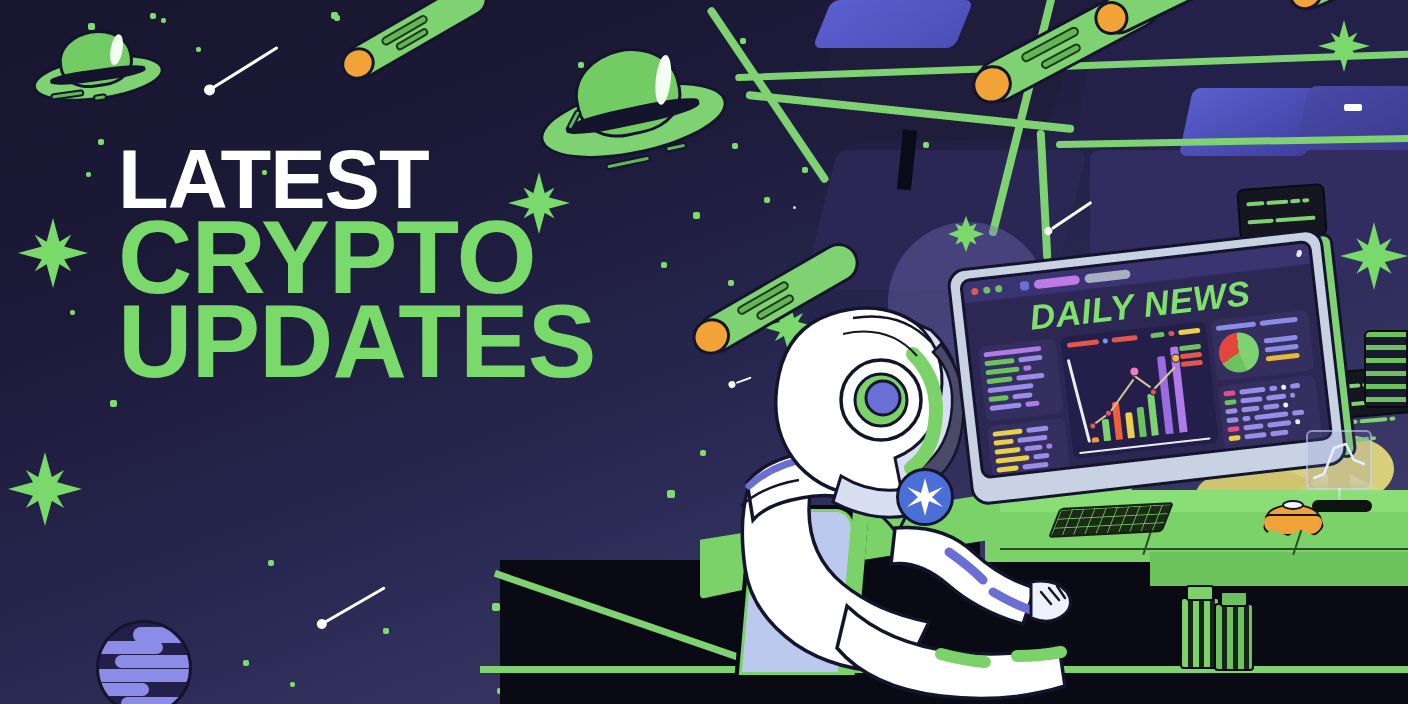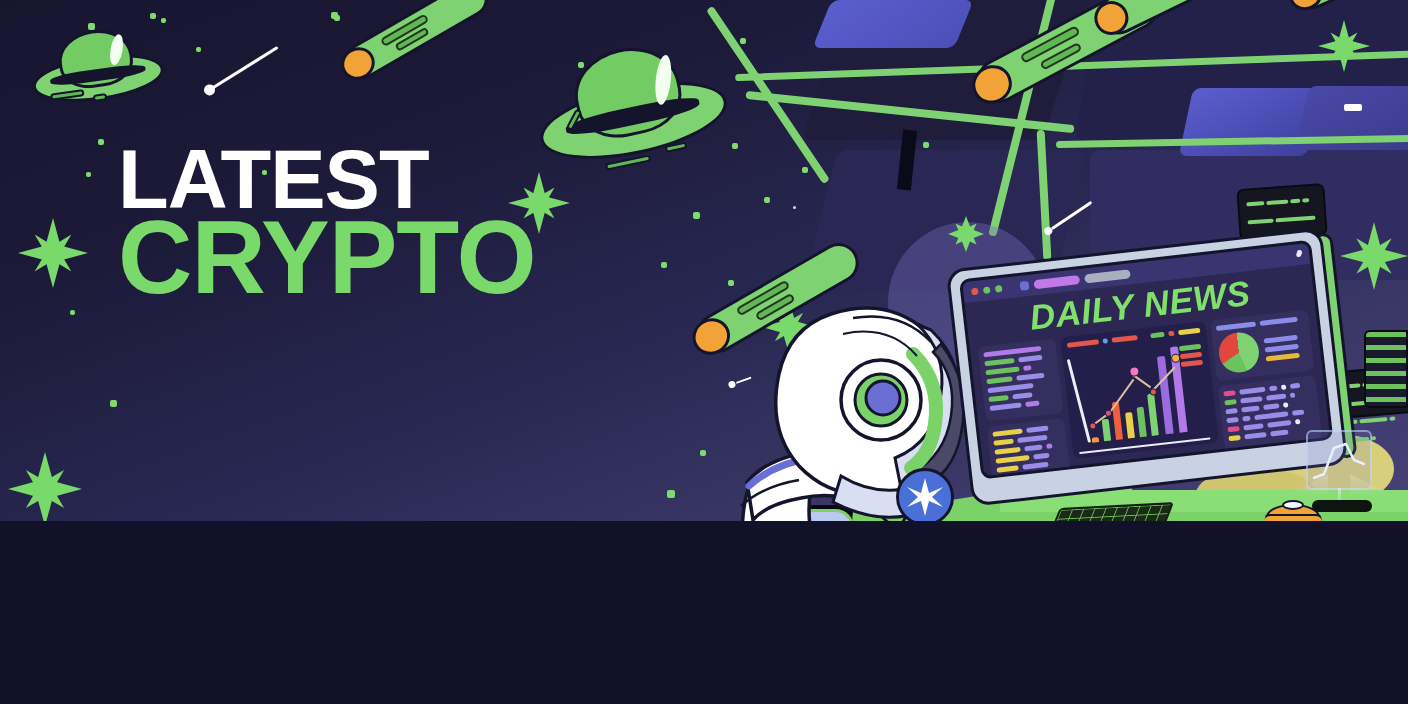--- a/index.html
+++ b/index.html
@@ -1,21 +1,21 @@
 <!DOCTYPE html>
 <html><head>
 <meta charset="utf-8">
 <style>
   * { margin:0; padding:0; box-sizing:border-box; }
   html,body { background:#11112a; }
   body { font-family:"Liberation Sans", sans-serif; }
 
   #scene {
     position:relative;
-    width:1408px; height:521px;
+    width:1408px; height:704px;
     overflow:hidden;
     background: linear-gradient(160deg,#18152f 0%, #1c1a38 28%, #282751 55%, #3a3766 78%, #474279 100%);
   }
 
   
   .dot { position:absolute; background:#7ddc6b; border-radius:2px; }
   .wdot { position:absolute; background:#d8d8ee; border-radius:50%; }
 
   .burst { position:absolute; }
   .burst i {
@@ -411,20 +411,21 @@
 
   <div class="comet blue" style="left:1290px; top:-46px; width:130px; height:36px; transform:rotate(-24deg);">
     <div class="body"></div>
     <div class="orb" style="left:-6px; top:2px; width:34px; height:32px;"></div>
 
   </div>
 
   <div class="headline">
     <div class="h-l1">LATEST</div>
     <div class="h-l2">CRYPTO</div>
+    <div class="h-l4">UPDATES</div>
   </div>
 
   <div>
     <div class="mars" style="left:1000px; top:560px; width:408px; height:144px;"></div>
     <div class="mars" style="left:1000px; top:544px; width:408px; height:60px; background:#e8876a; border-radius:60% 40% 0 0 / 100% 100% 0 0;"></div>
     <div class="mars" style="left:1168px; top:556px; width:240px; height:70px; background:#d96f50; border-radius:50% 50% 0 0/100% 100% 0 0;"></div>
     <div class="marsline" style="left:1058px; top:600px; width:56px; height:3px; transform:rotate(-8deg);"></div>
     <div class="marsline" style="left:1120px; top:630px; width:76px; height:3px; transform:rotate(6deg);"></div>
     <div class="marsline" style="left:1238px; top:584px; width:4px; height:110px;"></div>
     <div class="marsline" style="left:1320px; top:614px; width:62px; height:3px; transform:rotate(-12deg);"></div>

